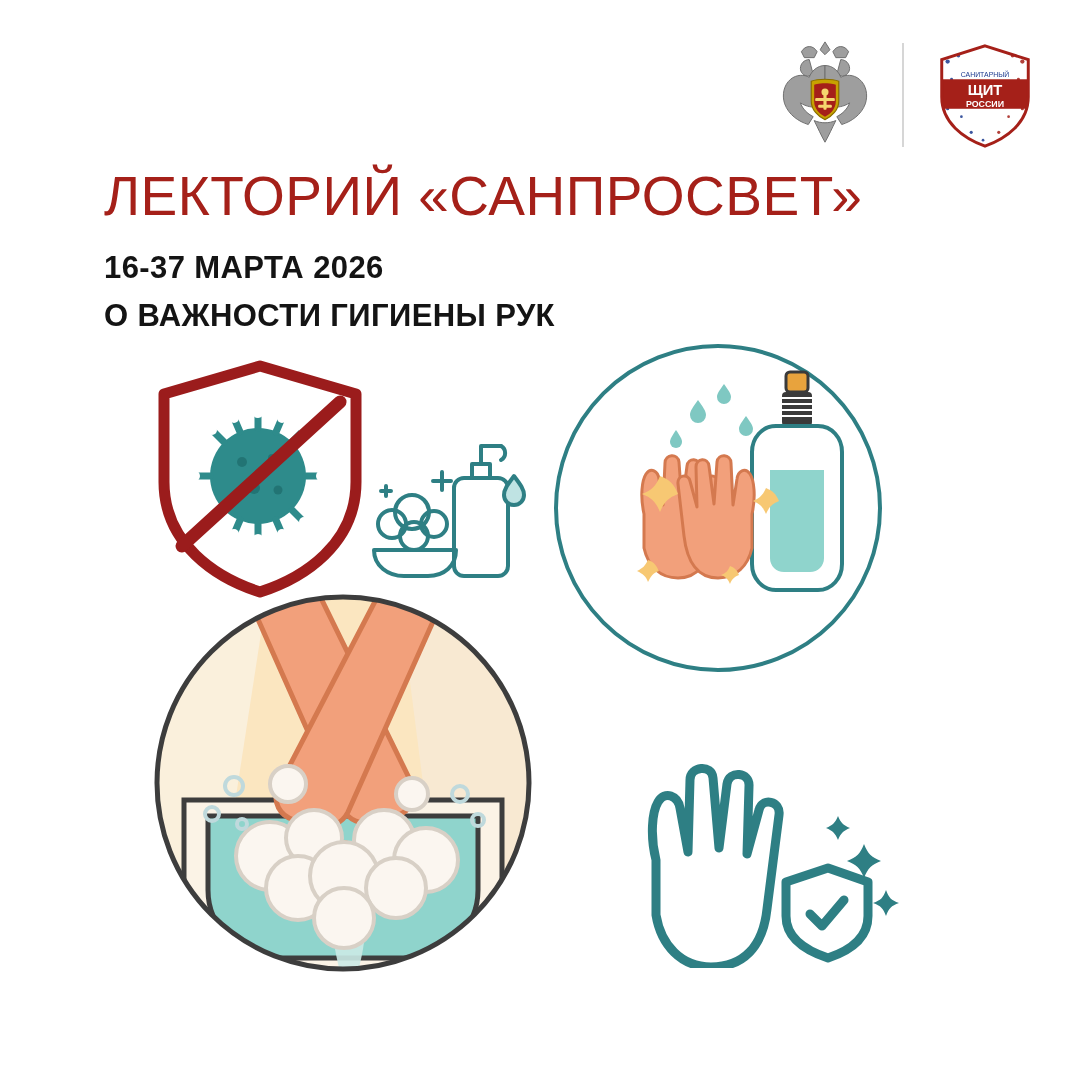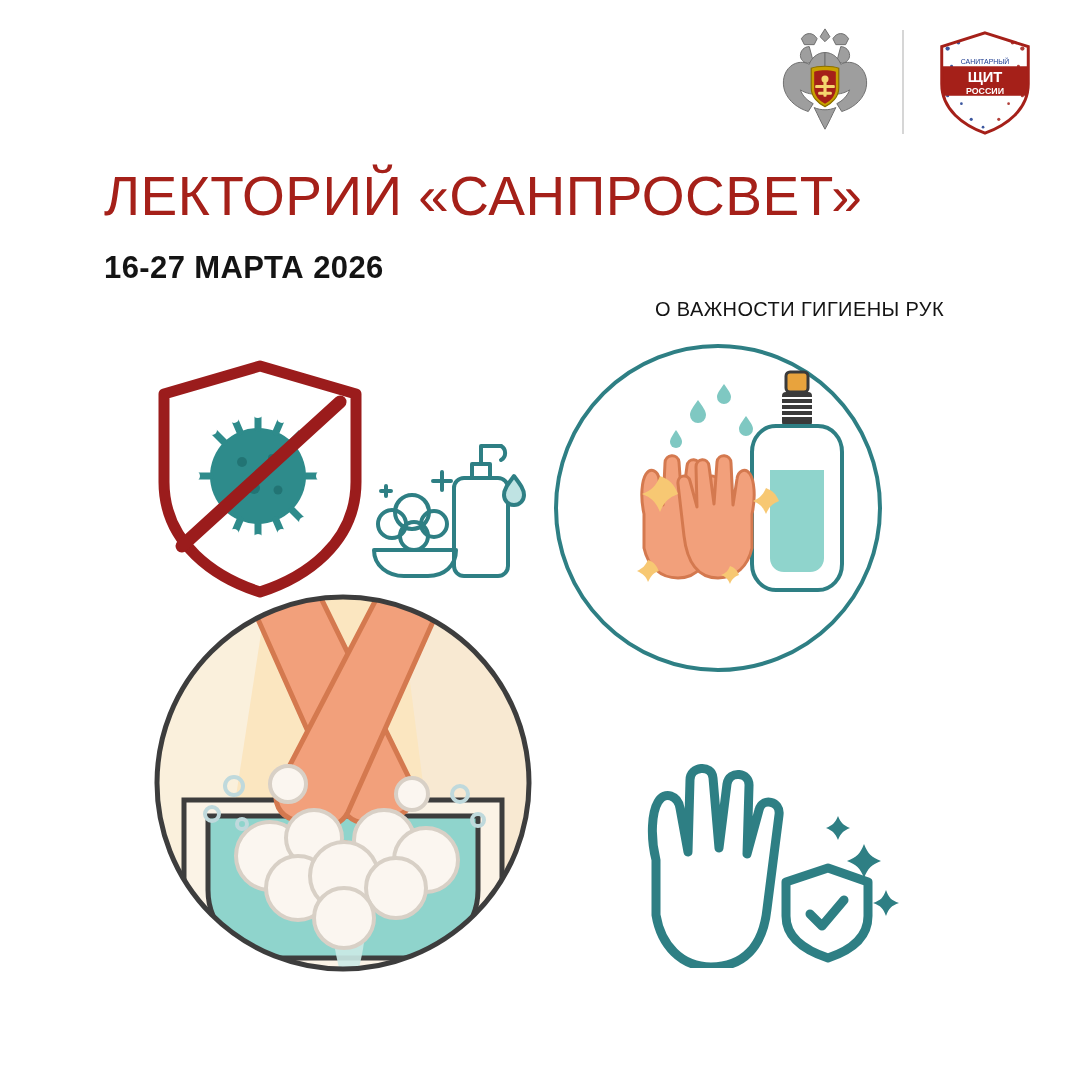--- a/index.html
+++ b/index.html
@@ -12,21 +12,21 @@
     height: 1080px;
     position: relative;
     overflow: hidden;
     font-family: "Liberation Sans", sans-serif;
     color: #1b1b1b;
   }
 
   
   .header-logos {
     position: absolute;
-    top: 22px;
+    top: 35px;
     right: 36px;
     display: flex;
     align-items: center;
     height: 120px;
   }
   .logo-emblem {
     width: 118px;
     height: 118px;
     display: block;
   }
@@ -60,25 +60,24 @@
   }
   .date-line {
     margin: 24px 0 0 0;
     font-size: 31px;
     font-weight: bold;
     letter-spacing: 0.4px;
     color: #141414;
   }
   .subtitle-line {
     margin: 12px 0 0 0;
-    font-size: 20px;
-    font-weight: normal;
+    font-size: 31px;
+    font-weight: bold;
     letter-spacing: 0.4px;
     color: #141414;
-    text-align: right;
   }
 
   
   .illustrations {
     position: absolute;
     left: 0;
     top: 330px;
     width: 1080px;
     height: 700px;
   }
@@ -161,21 +160,21 @@
     </g>
     <path d="M60 10 L104 24 V62 c0 26 -22 42 -44 50 c-22 -8 -44 -24 -44 -50 V24z" fill="none" stroke="#A52019" stroke-width="3"></path>
     <text x="60" y="42" text-anchor="middle" font-family="Liberation Sans, sans-serif" font-size="7" fill="#1b3a8f">САНИТАРНЫЙ</text>
     <text x="60" y="60" text-anchor="middle" font-family="Liberation Sans, sans-serif" font-size="15" font-weight="bold" fill="#ffffff">ЩИТ</text>
     <text x="60" y="72" text-anchor="middle" font-family="Liberation Sans, sans-serif" font-size="9" font-weight="bold" fill="#ffffff">РОССИИ</text>
   </svg>
 </div>
 
 <div class="title-block">
   <h1 class="main-title">ЛЕКТОРИЙ «САНПРОСВЕТ»</h1>
-  <p class="date-line">16-27 МАРТА 2026</p>
+  <p class="date-line">16-37 МАРТА 2026</p>
   <p class="subtitle-line">О ВАЖНОСТИ ГИГИЕНЫ РУК</p>
 </div>
 
 <div class="illustrations">
 
   <div class="ill" id="ill-shield-virus">
     <svg viewBox="0 0 220 240">
       <path d="M110 8 L206 36 V124 c0 62 -52 96 -96 110 C66 220 14 186 14 124 V36z" fill="#ffffff" stroke="#9B1C1C" stroke-width="11" stroke-linejoin="round"></path>
       <g>
         <circle cx="108" cy="118" r="48" fill="#2E8B8B"></circle>

